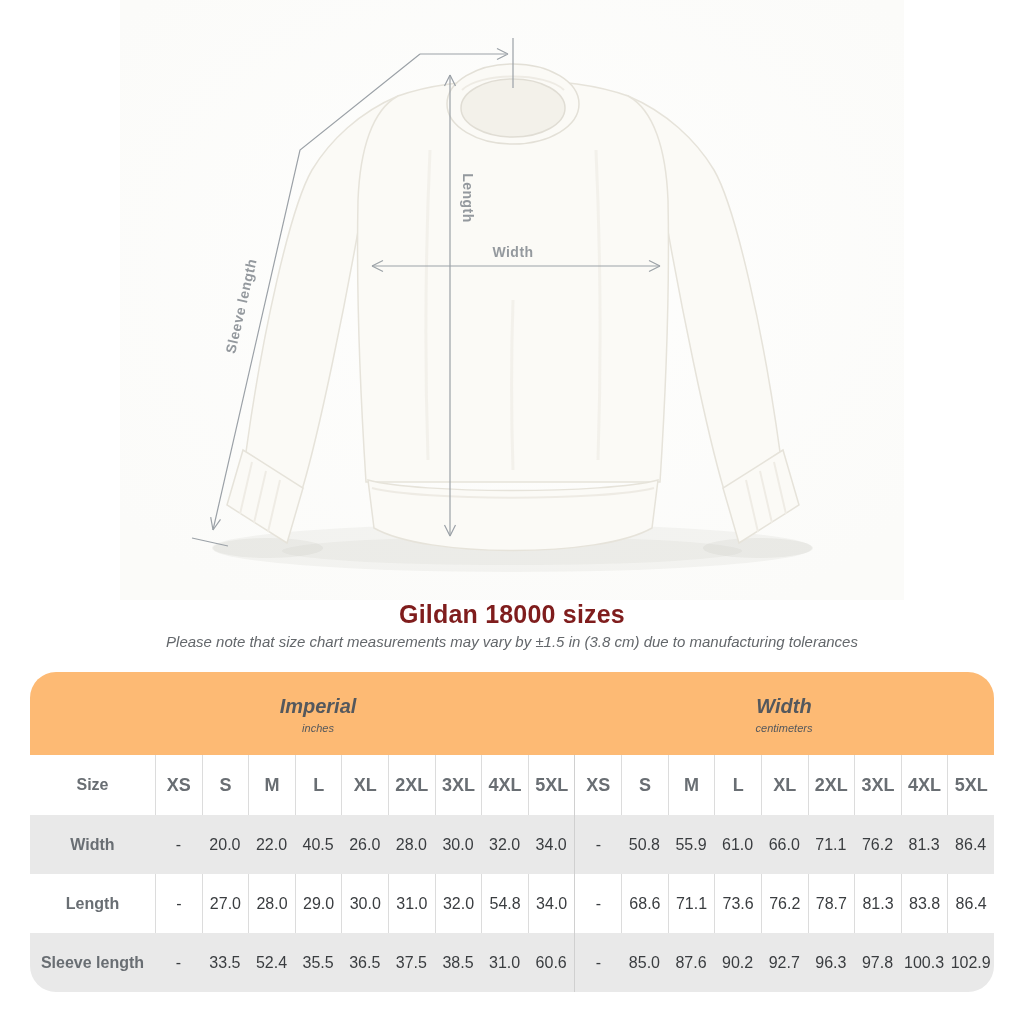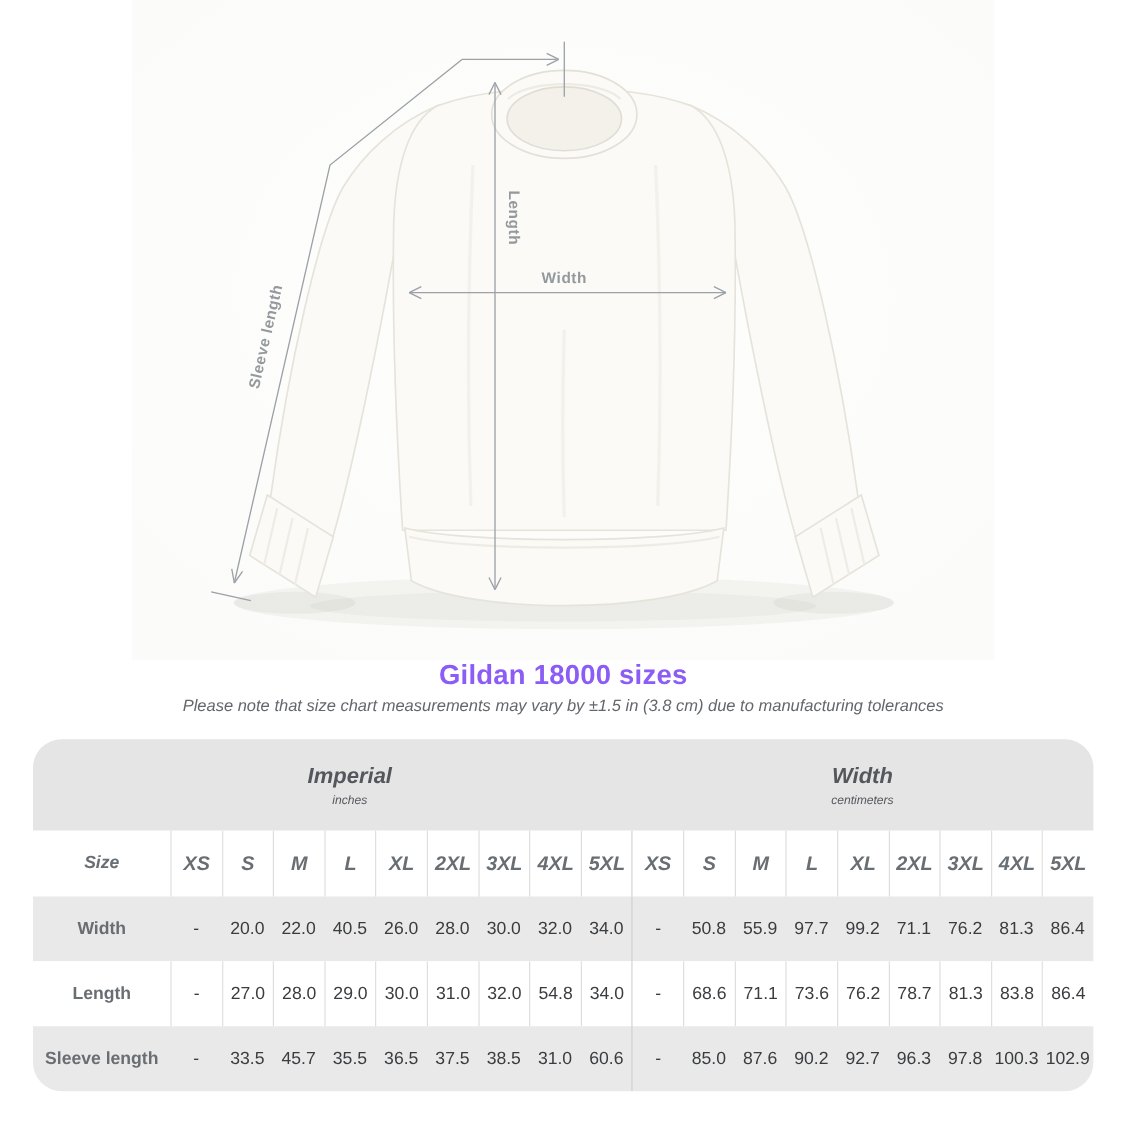--- a/index.html
+++ b/index.html
@@ -7,45 +7,45 @@
     width:1024px;height:1024px;position:relative;overflow:hidden;
     background:#ffffff;
     font-family:"Liberation Sans","DejaVu Sans",sans-serif;
     -webkit-font-smoothing:antialiased;
   }
   .photo{position:absolute;left:0;top:0;width:1024px;height:600px;}
   .photo svg{display:block;}
 
   .title{
     position:absolute;top:600px;left:0;width:1024px;text-align:center;
-    font-size:25px;font-weight:bold;color:#8b5cf6;letter-spacing:.2px;
+    font-size:25px;font-weight:bold;color:#7f1d1d;letter-spacing:.2px;
   }
   .subtitle{
     position:absolute;top:633px;left:0;width:1024px;text-align:center;
     font-size:15px;font-style:italic;color:#63676b;
   }
 
   .size-table{
     position:absolute;left:30px;top:672px;width:964px;
   }
   .band{
-    position:relative;height:83px;background:#e5e5e5;
+    position:relative;height:83px;background:#fdba74;
     border-radius:26px 26px 0 0;
   }
   .group{position:absolute;top:50%;transform:translate(-50%,-50%);text-align:center;}
   .group.imperial{left:288px;}
   .group.metric{left:754px;}
   .gname{font-size:20px;font-weight:bold;font-style:italic;color:#54585d;}
   .gunit{font-size:11px;font-style:italic;color:#54585d;margin-top:4px;}
 
   .grid-row{
     display:grid;grid-template-columns:125px repeat(18,1fr);
     height:59px;background:#ffffff;
   }
-  .grid-row.header{height:60px;font-style:italic;}
+  .grid-row.header{height:60px;}
   .grid-row.alt{background:#e9e9e9;}
   .grid-row.last{border-radius:0 0 26px 26px;}
   .cell{
     display:flex;align-items:center;justify-content:center;
     height:100%;font-size:16px;color:#3a3d40;white-space:nowrap;
   }
   .cell.head{font-weight:bold;font-size:18px;color:#696e73;}
   .cell.corner{font-size:16px;}
   .cell.sep{border-left:1px solid #dcdcdc;}
   .cell.gsep{border-left:1px solid #d0d0d0;}
@@ -158,22 +158,22 @@
         <div class="cell">22.0</div>
         <div class="cell">40.5</div>
         <div class="cell">26.0</div>
         <div class="cell">28.0</div>
         <div class="cell">30.0</div>
         <div class="cell">32.0</div>
         <div class="cell">34.0</div>
         <div class="cell gsep">-</div>
         <div class="cell">50.8</div>
         <div class="cell">55.9</div>
-        <div class="cell">97.7</div>
-        <div class="cell">99.2</div>
+        <div class="cell">61.0</div>
+        <div class="cell">66.0</div>
         <div class="cell">71.1</div>
         <div class="cell">76.2</div>
         <div class="cell">81.3</div>
         <div class="cell">86.4</div>
       </div>
       <div class="grid-row ">
         <div class="cell head corner">Length</div>
         <div class="cell sep">-</div>
         <div class="cell sep">27.0</div>
         <div class="cell sep">28.0</div>
@@ -190,21 +190,21 @@
         <div class="cell sep">76.2</div>
         <div class="cell sep">78.7</div>
         <div class="cell sep">81.3</div>
         <div class="cell sep">83.8</div>
         <div class="cell sep">86.4</div>
       </div>
       <div class="grid-row alt last">
         <div class="cell head corner">Sleeve length</div>
         <div class="cell">-</div>
         <div class="cell">33.5</div>
-        <div class="cell">45.7</div>
+        <div class="cell">52.4</div>
         <div class="cell">35.5</div>
         <div class="cell">36.5</div>
         <div class="cell">37.5</div>
         <div class="cell">38.5</div>
         <div class="cell">31.0</div>
         <div class="cell">60.6</div>
         <div class="cell gsep">-</div>
         <div class="cell">85.0</div>
         <div class="cell">87.6</div>
         <div class="cell">90.2</div>

